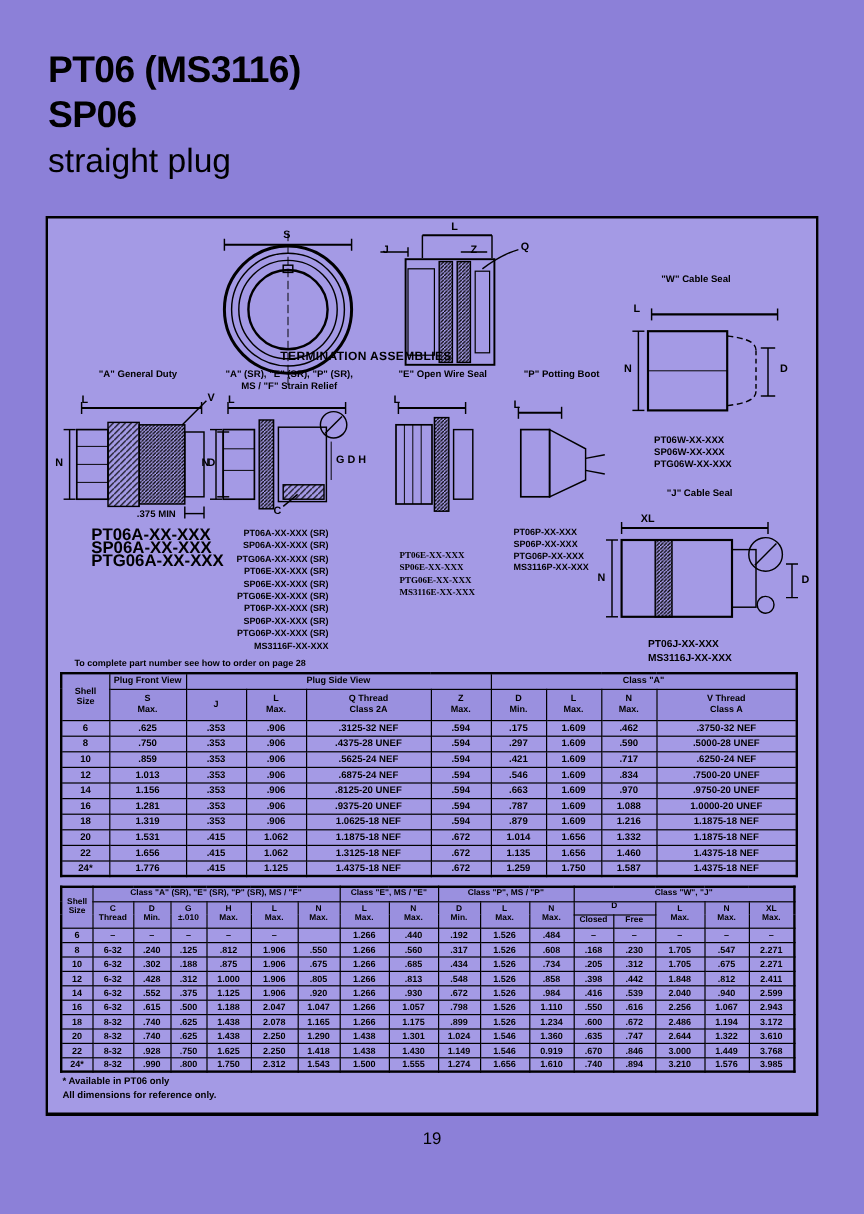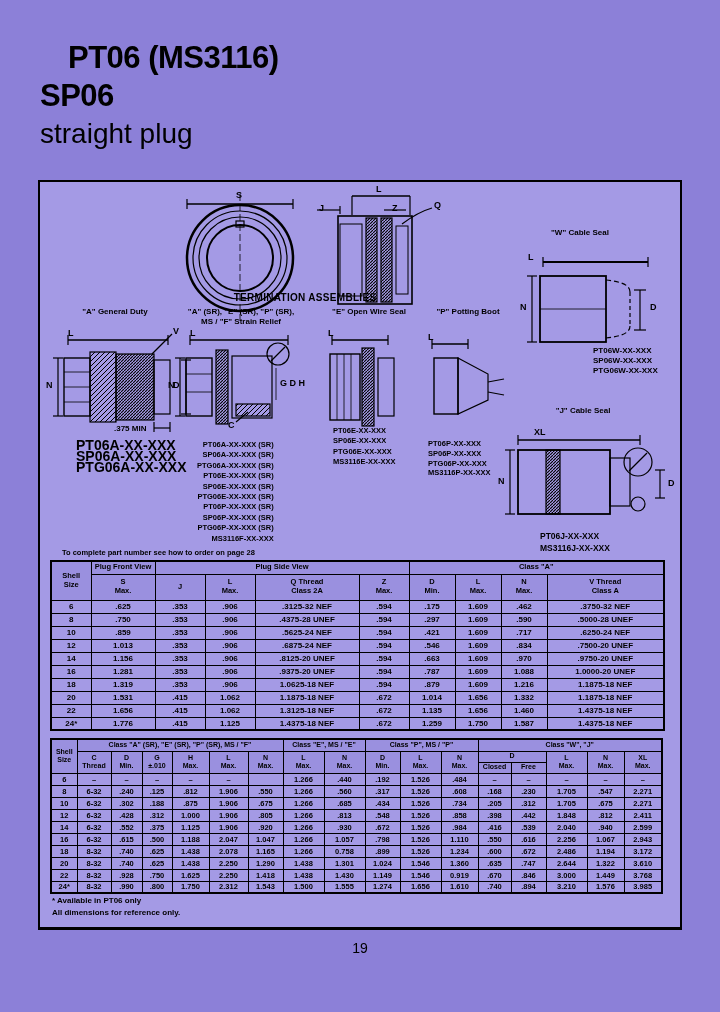--- a/index.html
+++ b/index.html
@@ -10,21 +10,21 @@
   }
   *{box-sizing:border-box;}
   html,body{margin:0;padding:0;}
   body{
     width:720px;height:1012px;position:relative;overflow:hidden;
     background:var(--bg);
     font-family:"Liberation Sans", sans-serif;
     color:var(--ink);
   }
   
-  .title1{position:absolute;left:40px;top:40px;font-size:31px;font-weight:bold;letter-spacing:-0.5px;margin-left:28px;}
+  .title1{position:absolute;left:40px;top:40px;font-size:31px;font-weight:bold;letter-spacing:-0.5px;}
   .title2{position:absolute;left:40px;top:78px;font-size:31px;font-weight:bold;letter-spacing:-0.5px;}
   .subtitle{position:absolute;left:40px;top:118px;font-size:28px;font-weight:normal;}
   
   .panel{
     position:absolute;left:38px;top:180px;width:644px;height:750px;
     background:var(--panel);
     border:2px solid var(--ink);
     border-bottom-width:3px;
   }
   .art{position:absolute;left:0;top:0;}
@@ -255,33 +255,33 @@
       <div>SP06A-XX-XXX (SR)</div>
       <div>PTG06A-XX-XXX (SR)</div>
       <div>PT06E-XX-XXX (SR)</div>
       <div>SP06E-XX-XXX (SR)</div>
       <div>PTG06E-XX-XXX (SR)</div>
       <div>PT06P-XX-XXX (SR)</div>
       <div>SP06P-XX-XXX (SR)</div>
       <div>PTG06P-XX-XXX (SR)</div>
       <div>MS3116F-XX-XXX</div>
     </div>
-  <div class="plist plist-e" style="left:293px;top:244px;">
+  <div class="plist plist-e" style="left:293px;top:276px;font-family:Liberation Serif, serif;">
       <div>PT06E-XX-XXX</div>
       <div>SP06E-XX-XXX</div>
       <div>PTG06E-XX-XXX</div>
       <div>MS3116E-XX-XXX</div>
     </div>
   <div class="plist plist-p" style="left:388px;top:257px;">
       <div>PT06P-XX-XXX</div>
       <div>SP06P-XX-XXX</div>
       <div>PTG06P-XX-XXX</div>
       <div>MS3116P-XX-XXX</div>
     </div>
-  <div class="plist plist-w" style="left:505px;top:164px;margin-left:48px;">
+  <div class="plist plist-w" style="left:505px;top:180px;">
       <div>PT06W-XX-XXX</div>
       <div>SP06W-XX-XXX</div>
       <div>PTG06W-XX-XXX</div>
     </div>
   <div class="plist plist-j" style="left:500px;top:348px;">
       <div>PT06J-XX-XXX</div>
       <div>MS3116J-XX-XXX</div>
     </div>
 
   <div class="ordernote">To complete part number see how to order on page 28</div>
@@ -633,21 +633,21 @@
         </tr>
         <tr>
           <td>18</td>
           <td>8-32</td>
           <td>.740</td>
           <td>.625</td>
           <td>1.438</td>
           <td>2.078</td>
           <td>1.165</td>
           <td>1.266</td>
-          <td>0.758</td>
+          <td>1.175</td>
           <td>.899</td>
           <td>1.526</td>
           <td>1.234</td>
           <td>.600</td>
           <td>.672</td>
           <td>2.486</td>
           <td>1.194</td>
           <td>3.172</td>
         </tr>
         <tr>

